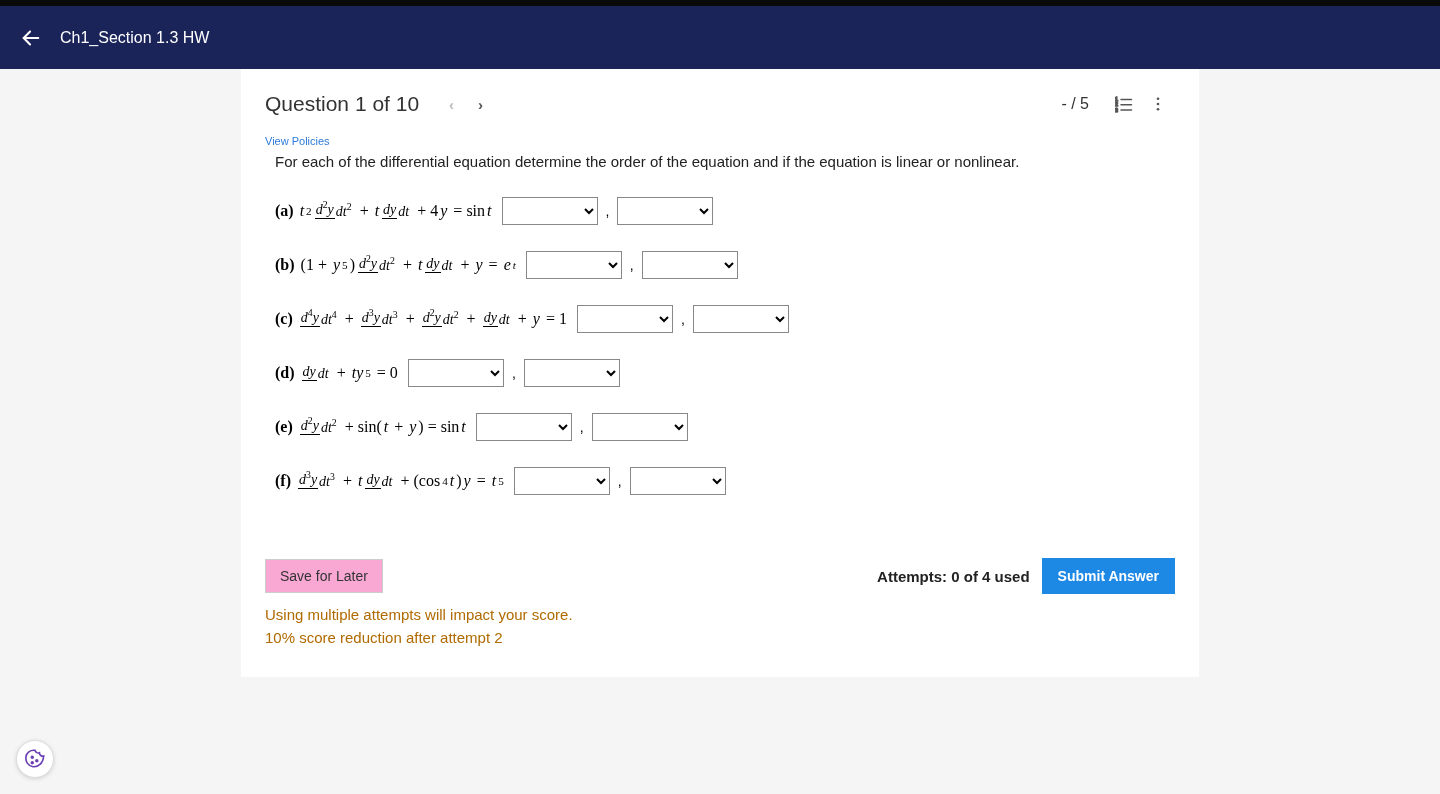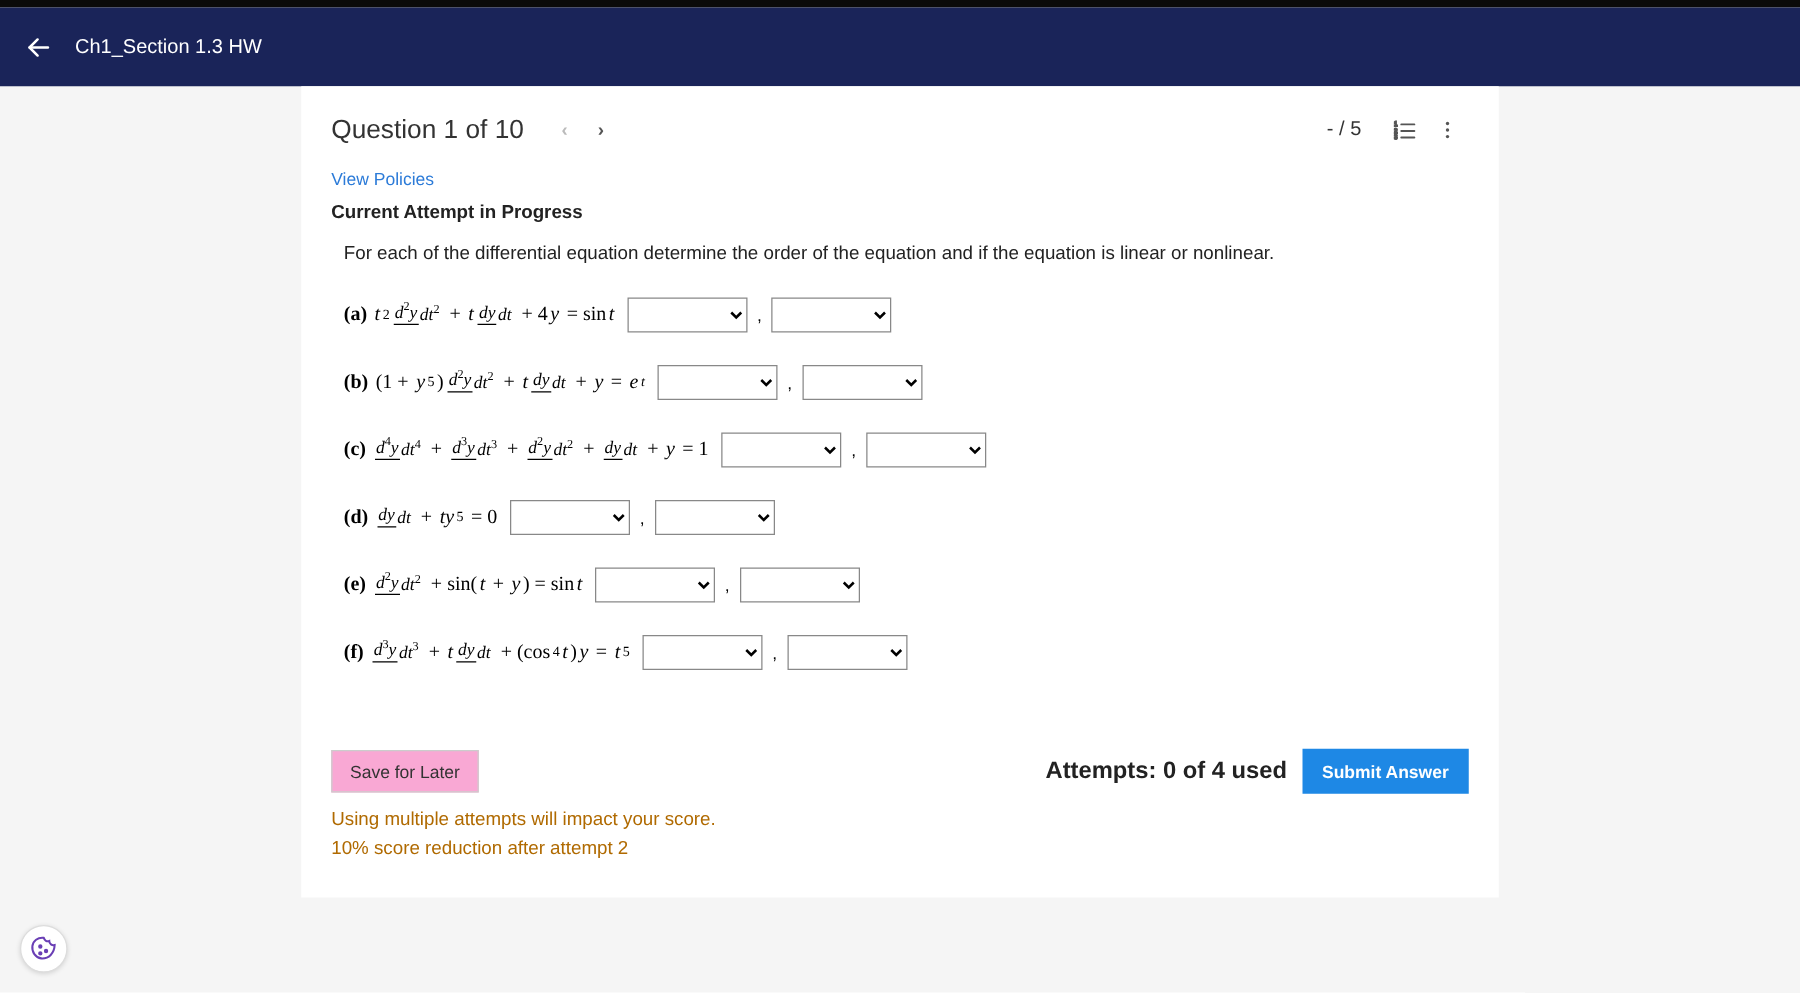--- a/index.html
+++ b/index.html
@@ -71,21 +71,21 @@
   }
   .icon-btn {
     color: #555;
     padding: 4px 8px;
     cursor: pointer;
     display: inline-flex;
     align-items: center;
   }
   .policies {
     color: #2c7bd8;
-    font-size: 14px;
+    font-size: 11px;
     padding: 8px 24px 6px 24px;
     cursor: pointer;
   }
   .progress {
     font-weight: 700;
     font-size: 15px;
     padding: 4px 24px 16px 24px;
     color: #222;
   }
   .content {
@@ -147,21 +147,21 @@
   .save-btn {
     border: 1px solid #ccc;
     background: #f9a8d4;
     padding: 8px 14px;
     font-size: 14px;
     color: #333;
     cursor: pointer;
   }
   .attempts {
     font-weight: 700;
-    font-size: 19px;
+    font-size: 15px;
     margin-left: auto;
     margin-right: 12px;
     color: #222;
   }
   .submit-btn {
     background: #1e88e5;
     color: #fff;
     border: none;
     padding: 10px 16px;
     font-size: 14px;
@@ -228,21 +228,20 @@
     <span class="icon-btn">
       <svg width="18" height="18" viewBox="0 0 24 24" fill="#555">
           <circle cx="12" cy="5" r="1.8"></circle>
           <circle cx="12" cy="12" r="1.8"></circle>
           <circle cx="12" cy="19" r="1.8"></circle>
         </svg>
     </span>
   </div>
 
   <div class="policies">View Policies</div>
-  <div class="progress">Current Attempt in Progress</div>
 
   <div class="content">
     <div class="prompt">For each of the differential equation determine the order of the equation and if the equation is linear or nonlinear.</div>
 
     <div class="row">
       <span class="label">(a)</span>
       <span class="math">
         <i>t</i><sup>2</sup>
         <span class="frac">
             <span class="num"><i>d</i><sup>2</sup><i>y</i></span>

